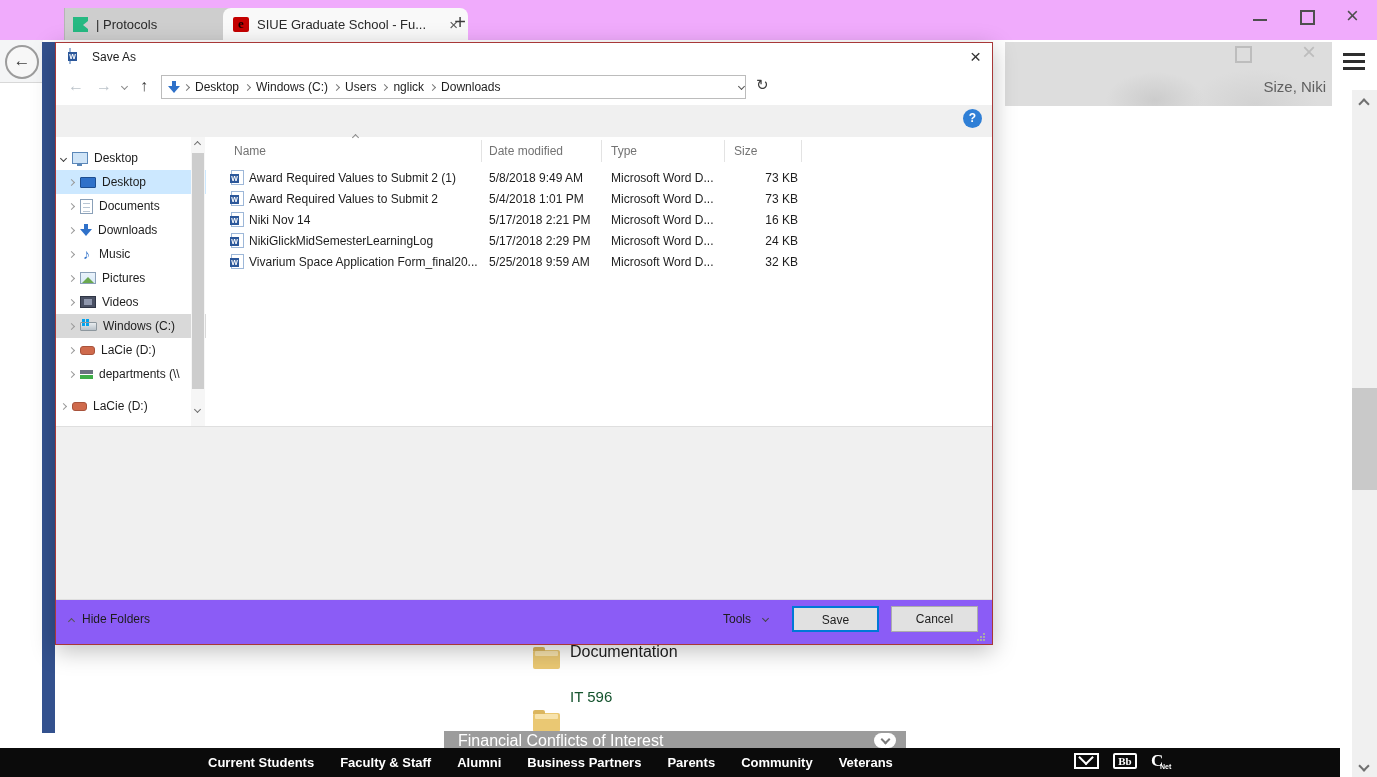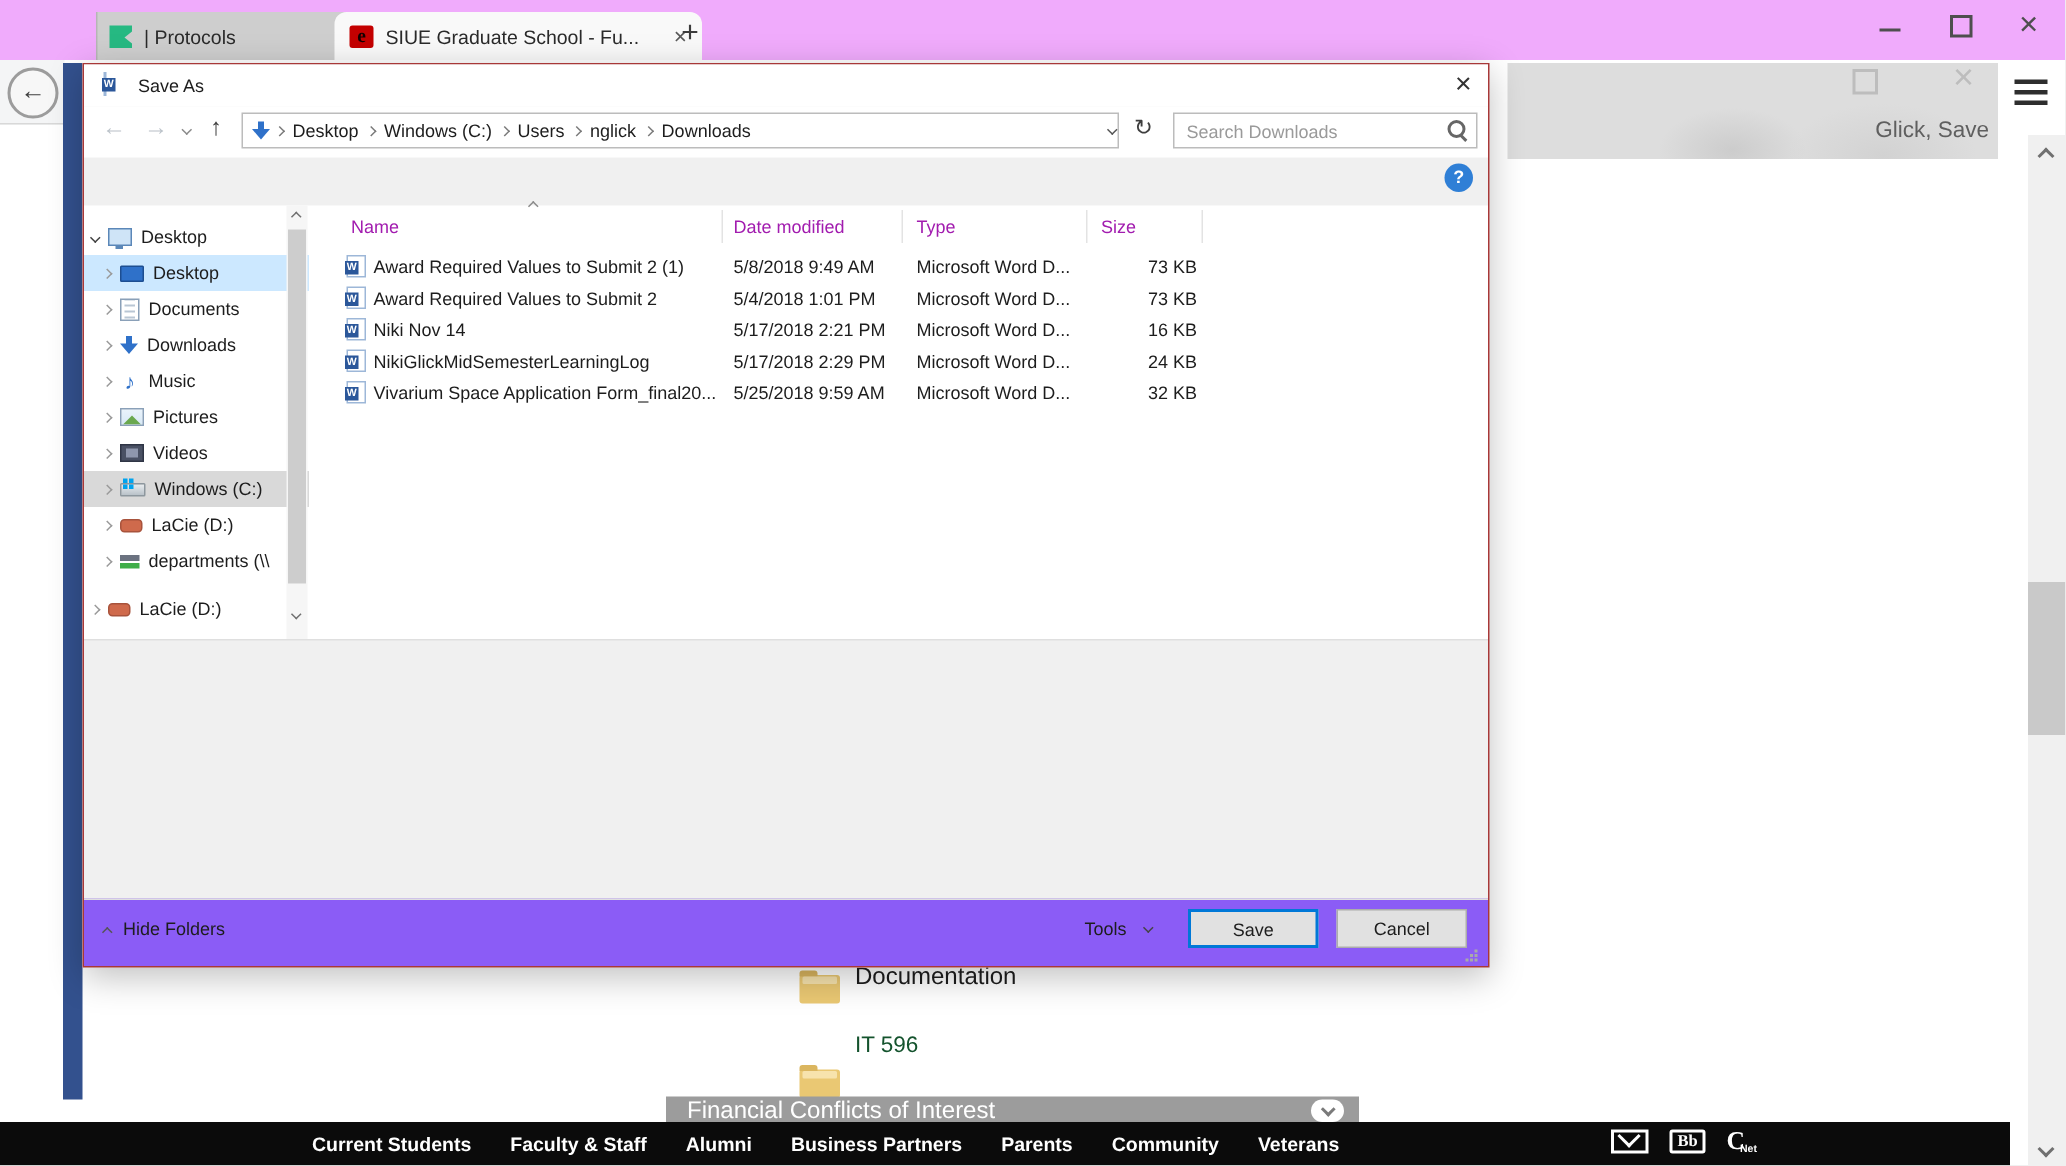--- a/index.html
+++ b/index.html
@@ -154,21 +154,21 @@
   .windows-drive-icon{width:15px;height:7px;background:linear-gradient(#e8ecef,#b9c2c9);border:1px solid #8d979e;border-radius:1px;}
   .windows-drive-icon::before{content:"";position:absolute;left:1px;top:-4px;width:3px;height:3px;background:#00a3ee;
        box-shadow:4px 0 #00a3ee,0 4px #00a3ee,4px 4px #00a3ee;}
   .external-drive-icon{width:13px;height:7px;background:#cf6a4c;border:1px solid #a8533c;border-radius:3px;}
   .network-drive-icon{width:13px;height:9px;background:linear-gradient(#6b7280 0 4px,#fff 4px 5px,#3fae49 5px 9px);}
   
   #treescroll{position:absolute;left:135px;top:0;width:14px;height:289px;background:#f6f6f6;}
   #treethumb{position:absolute;left:1px;top:16px;width:12px;height:236px;background:#cdcdcd;}
   
   #filelist{position:absolute;left:155px;top:0;width:781px;height:289px;}
-  #listheader{position:absolute;left:0;top:3px;width:640px;height:22px;color:#a21caf;}
+  #listheader{position:absolute;left:0;top:3px;width:640px;height:22px;color:#737373;}
   #listheader .colname{position:absolute;top:4px;}
   #listheader .divider{position:absolute;top:0;width:1px;height:22px;background:#e3e3e3;}
   #sortcaret{position:absolute;left:142px;top:-2px;color:#8a8a8a;}
   .filerow{position:absolute;left:0;width:640px;height:21px;}
   .filerow .word-icon{position:absolute;left:20px;top:2px;}
   .filerow .fname{position:absolute;left:38px;top:3px;white-space:nowrap;}
   .filerow .fdate{position:absolute;left:278px;top:3px;}
   .filerow .ftype{position:absolute;left:400px;top:3px;}
   .filerow .fsize{position:absolute;left:490px;top:3px;width:97px;text-align:right;}
 
@@ -214,21 +214,21 @@
   <div class="abs" id="pagebase"></div>
   <div class="abs" id="pageheadband"></div>
   <div class="abs" id="backcircle">
       <span>←</span>
     </div>
   <div class="abs" id="bluestrip"></div>
 
   <div class="abs" id="washed">
     <div class="abs" id="washed-max"></div>
     <div class="abs" id="washed-close">×</div>
-    <div class="abs" id="washed-user">Glick, Save</div>
+    <div class="abs" id="washed-user">Size, Niki</div>
   </div>
 
   <div class="abs" id="rail">
     <div class="rail-white"></div>
     <div id="hamburger">
         <i></i>
         <i></i>
         <i></i>
       </div>
     <div id="vscroll">
@@ -289,24 +289,20 @@
             <span class="chev right"></span>
             <span class="crumb">Users</span>
             <span class="chev right"></span>
             <span class="crumb">nglick</span>
             <span class="chev right"></span>
             <span class="crumb">Downloads</span>
           </span>
       </div>
       <span class="chev down xs" id="crumb-combo" style="position:absolute;"></span>
       <span class="nav-glyph" id="nav-refresh">↻</span>
-      <div id="searchbox">
-        <input placeholder="Search Downloads" style="">
-        <span class="mag-icon"></span>
-      </div>
     </div>
 
     <div class="abs" id="help-btn">?</div>
 
     <div class="abs" id="dlg-body">
       <div id="tree">
           <div class="tree-item lvl0">
             <span class="chev xs down"></span>
             <span class="ticon monitor-icon"></span>
             <span class="tlabel">Desktop</span>

